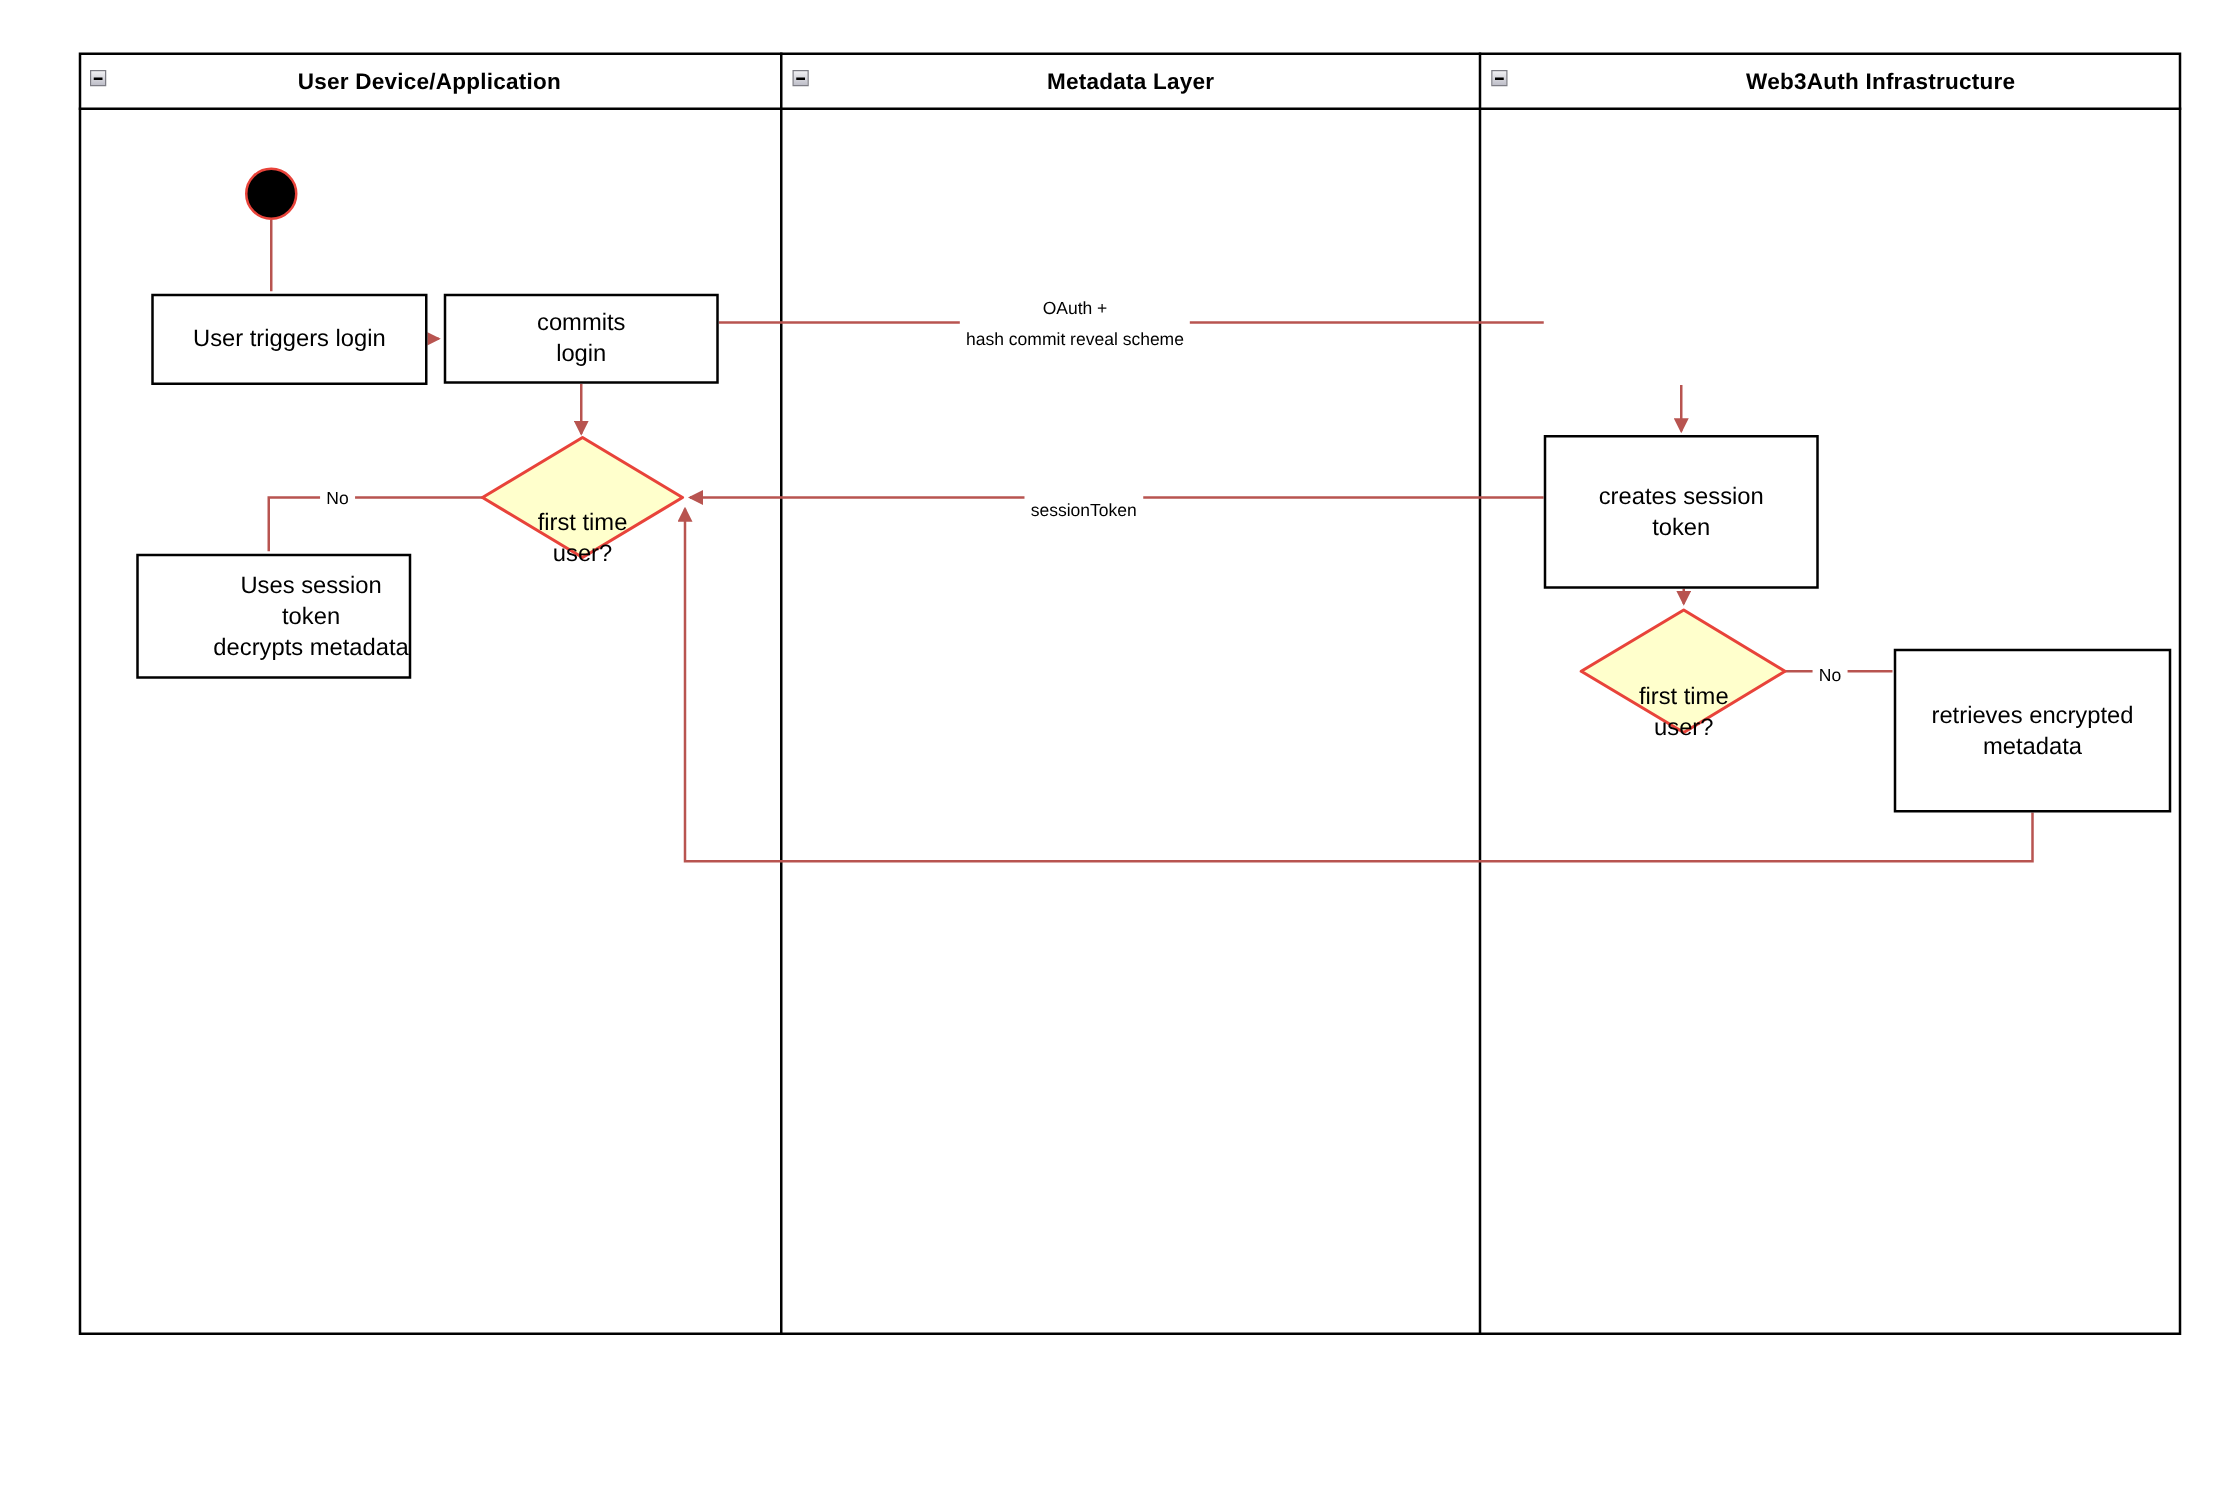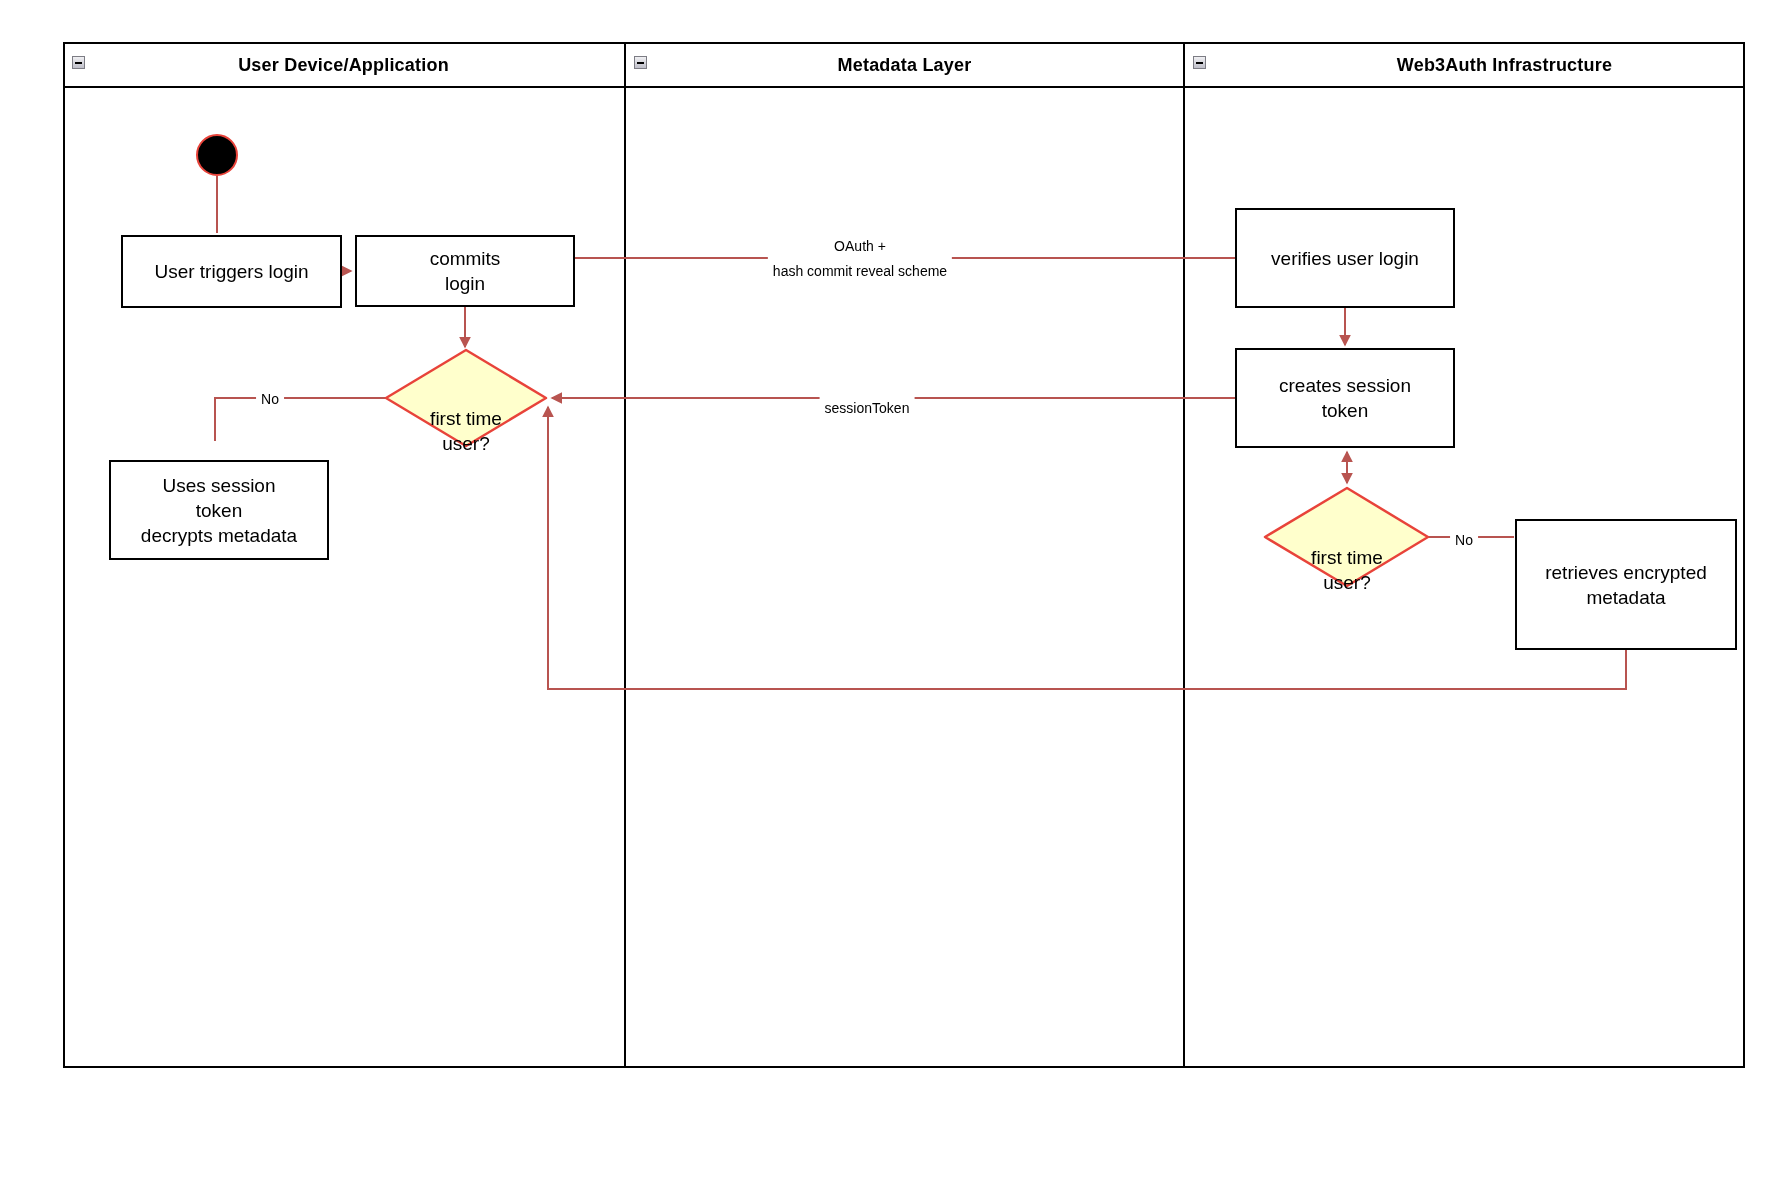--- a/index.html
+++ b/index.html
@@ -109,28 +109,25 @@
     <polygon class="decision" points="1347,488 1428,537 1347,586 1265,537"></polygon>
   </svg>
 
   <div class="node" style="left:121px;top:235px;width:221px;height:73px;">
     <span>User triggers login</span>
   </div>
   <div class="node" style="left:355px;top:235px;width:220px;height:72px;">
     <span>commits
 login</span>
   </div>
-  <div class="node" style="left:1235px;top:208px;width:220px;height:100px;">
-    <span>verifies user login</span>
-  </div>
-  <div class="node" style="left:1235px;top:348px;width:220px;height:100px;">
+  <div class="node" style="left:1235px;top:348px;width:220px;height:123px;">
     <span>creates session
 token</span>
   </div>
-  <div class="node" style="left:109px;top:460px;width:220px;height:100px;">
+  <div class="node" style="left:109px;top:443px;width:220px;height:100px;justify-content:flex-end;">
     <span>Uses session
 token
 decrypts metadata</span>
   </div>
   <div class="node" style="left:1515px;top:493px;width:222px;height:131px;margin-top:26px;">
     <span>retrieves encrypted
 metadata</span>
   </div>
 
   <div class="decision-label" style="left:466px;top:398px;">first time

